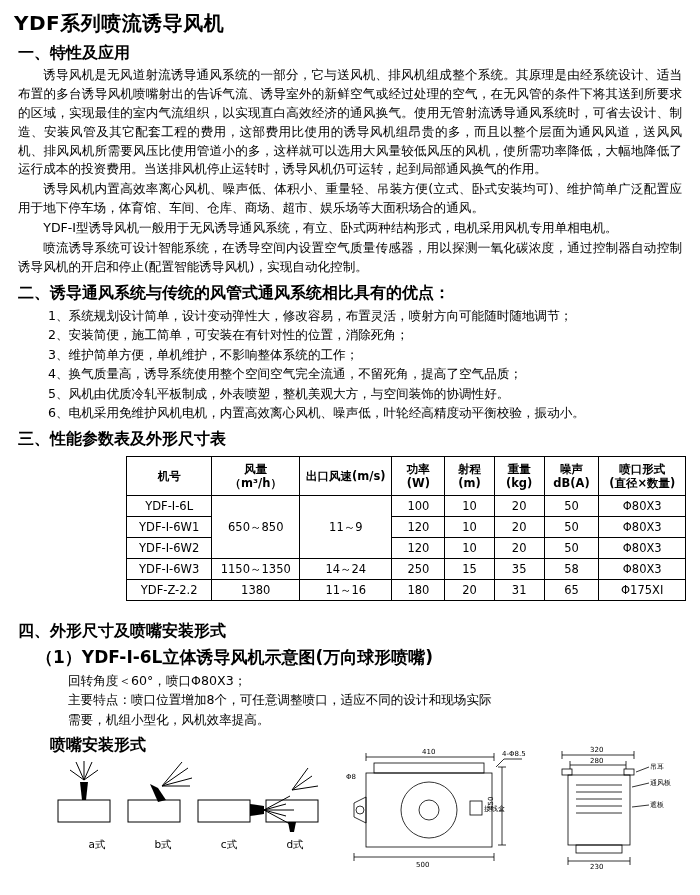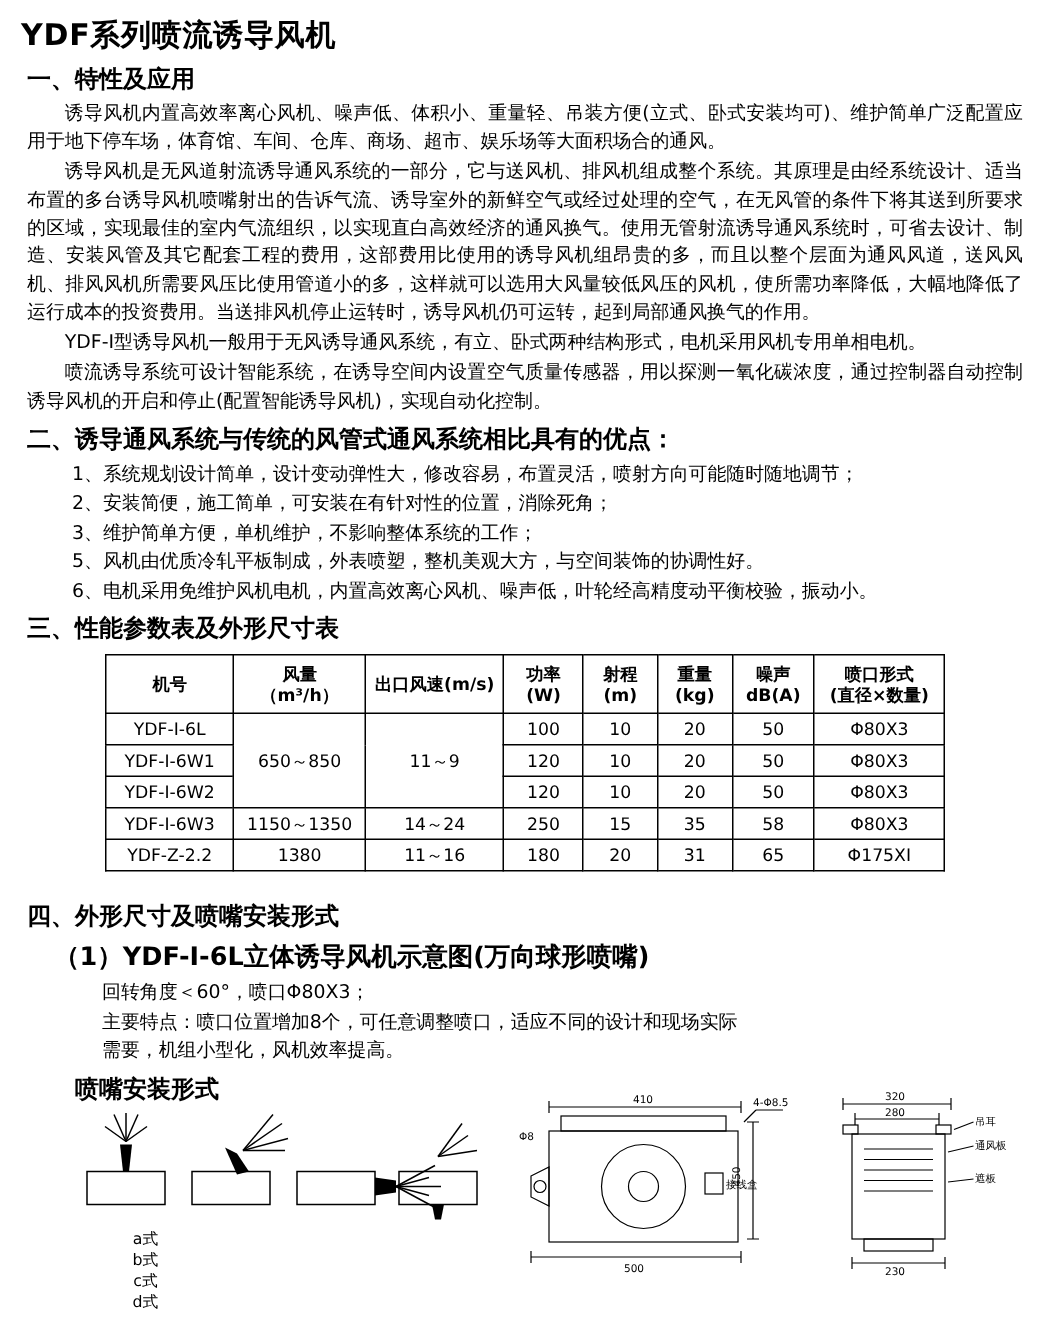--- a/index.html
+++ b/index.html
@@ -49,21 +49,21 @@
     line-height: 1.55;
   }
   .list-item {
     margin: 0;
     padding-left: 34px;
   }
   
   .table-wrap {
     padding: 4px 0 12px 0;
     display: flex;
-    justify-content: center;
+    justify-content: flex-end;
   }
   table.spec {
     border-collapse: collapse;
     font-size: 11.5px;
     width: 560px;
   }
   table.spec th, table.spec td {
     border: 1px solid #000;
     text-align: center;
     vertical-align: middle;
@@ -109,21 +109,20 @@
   }
   .nozzle-row {
     position: relative;
     height: 78px;
     width: 290px;
   }
   .nozzle-label-row {
     display: flex;
     font-size: 10.5px;
     padding-left: 14px;
-    flex-direction: column;
   }
   .nozzle-label-row span {
     width: 66px;
     text-align: center;
   }
   .fig-right {
     position: absolute;
     left: 330px;
     top: 10px;
     width: 350px;
@@ -132,29 +131,30 @@
   svg { display: block; }
 </style>
 </head>
 <body>
 
 <div class="page">
 
   <div class="doc-title">YDF系列喷流诱导风机</div>
 
   <h2 class="section">一、特性及应用</h2>
+  <p class="para">诱导风机是无风道射流诱导通风系统的一部分，它与送风机、排风机组成整个系统。其原理是由经系统设计、适当布置的多台诱导风机喷嘴射出的告诉气流、诱导室外的新鲜空气或经过处理的空气，在无风管的条件下将其送到所要求的区域，实现最佳的室内气流组织，以实现直白高效经济的通风换气。使用无管射流诱导通风系统时，可省去设计、制造、安装风管及其它配套工程的费用，这部费用比使用的诱导风机组昂贵的多，而且以整个层面为通风风道，送风风机、排风风机所需要风压比使用管道小的多，这样就可以选用大风量较低风压的风机，使所需功率降低，大幅地降低了运行成本的投资费用。当送排风机停止运转时，诱导风机仍可运转，起到局部通风换气的作用。</p>
   <p class="para">诱导风机内置高效率离心风机、噪声低、体积小、重量轻、吊装方便(立式、卧式安装均可)、维护简单广泛配置应用于地下停车场，体育馆、车间、仓库、商场、超市、娱乐场等大面积场合的通风。</p>
-  <p class="para">诱导风机是无风道射流诱导通风系统的一部分，它与送风机、排风机组成整个系统。其原理是由经系统设计、适当布置的多台诱导风机喷嘴射出的告诉气流、诱导室外的新鲜空气或经过处理的空气，在无风管的条件下将其送到所要求的区域，实现最佳的室内气流组织，以实现直白高效经济的通风换气。使用无管射流诱导通风系统时，可省去设计、制造、安装风管及其它配套工程的费用，这部费用比使用的诱导风机组昂贵的多，而且以整个层面为通风风道，送风风机、排风风机所需要风压比使用管道小的多，这样就可以选用大风量较低风压的风机，使所需功率降低，大幅地降低了运行成本的投资费用。当送排风机停止运转时，诱导风机仍可运转，起到局部通风换气的作用。</p>
   <p class="para">YDF-I型诱导风机一般用于无风诱导通风系统，有立、卧式两种结构形式，电机采用风机专用单相电机。</p>
   <p class="para">喷流诱导系统可设计智能系统，在诱导空间内设置空气质量传感器，用以探测一氧化碳浓度，通过控制器自动控制诱导风机的开启和停止(配置智能诱导风机)，实现自动化控制。</p>
 
   <h2 class="section">二、诱导通风系统与传统的风管式通风系统相比具有的优点：</h2>
   <p class="list-item">1、系统规划设计简单，设计变动弹性大，修改容易，布置灵活，喷射方向可能随时随地调节；</p>
   <p class="list-item">2、安装简便，施工简单，可安装在有针对性的位置，消除死角；</p>
   <p class="list-item">3、维护简单方便，单机维护，不影响整体系统的工作；</p>
+  <p class="list-item">4、换气质量高，诱导系统使用整个空间空气完全流通，不留死角，提高了空气品质；</p>
   <p class="list-item">5、风机由优质冷轧平板制成，外表喷塑，整机美观大方，与空间装饰的协调性好。</p>
   <p class="list-item">6、电机采用免维护风机电机，内置高效离心风机、噪声低，叶轮经高精度动平衡校验，振动小。</p>
 
   <h2 class="section">三、性能参数表及外形尺寸表</h2>
 
   <div class="table-wrap">
     <table class="spec">
       <thead>
         <tr>
           <th style="width:88px">

